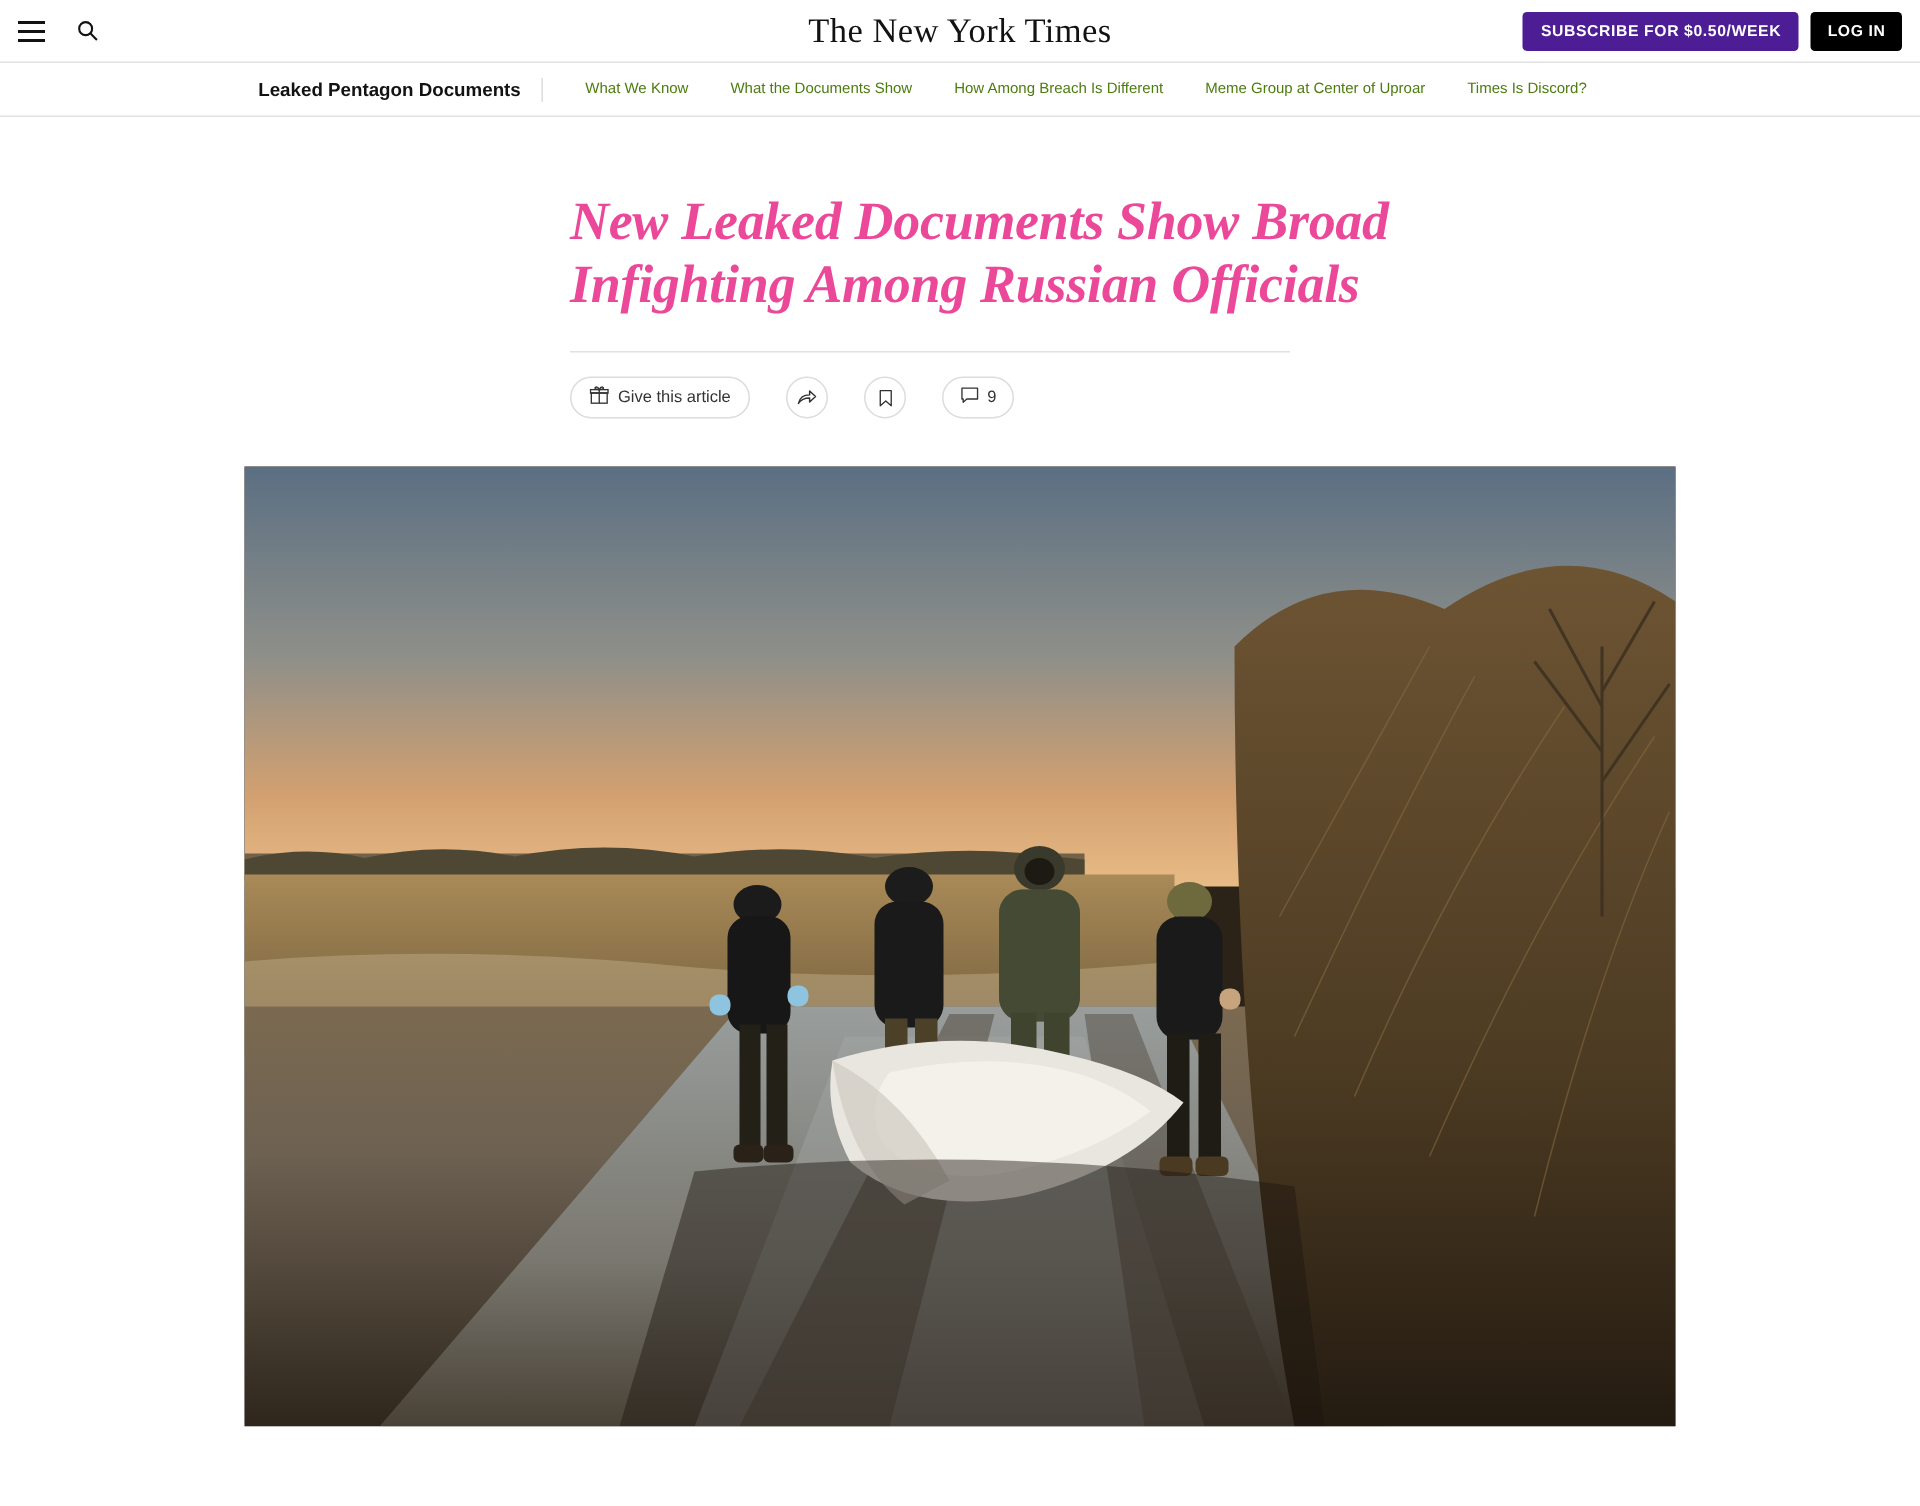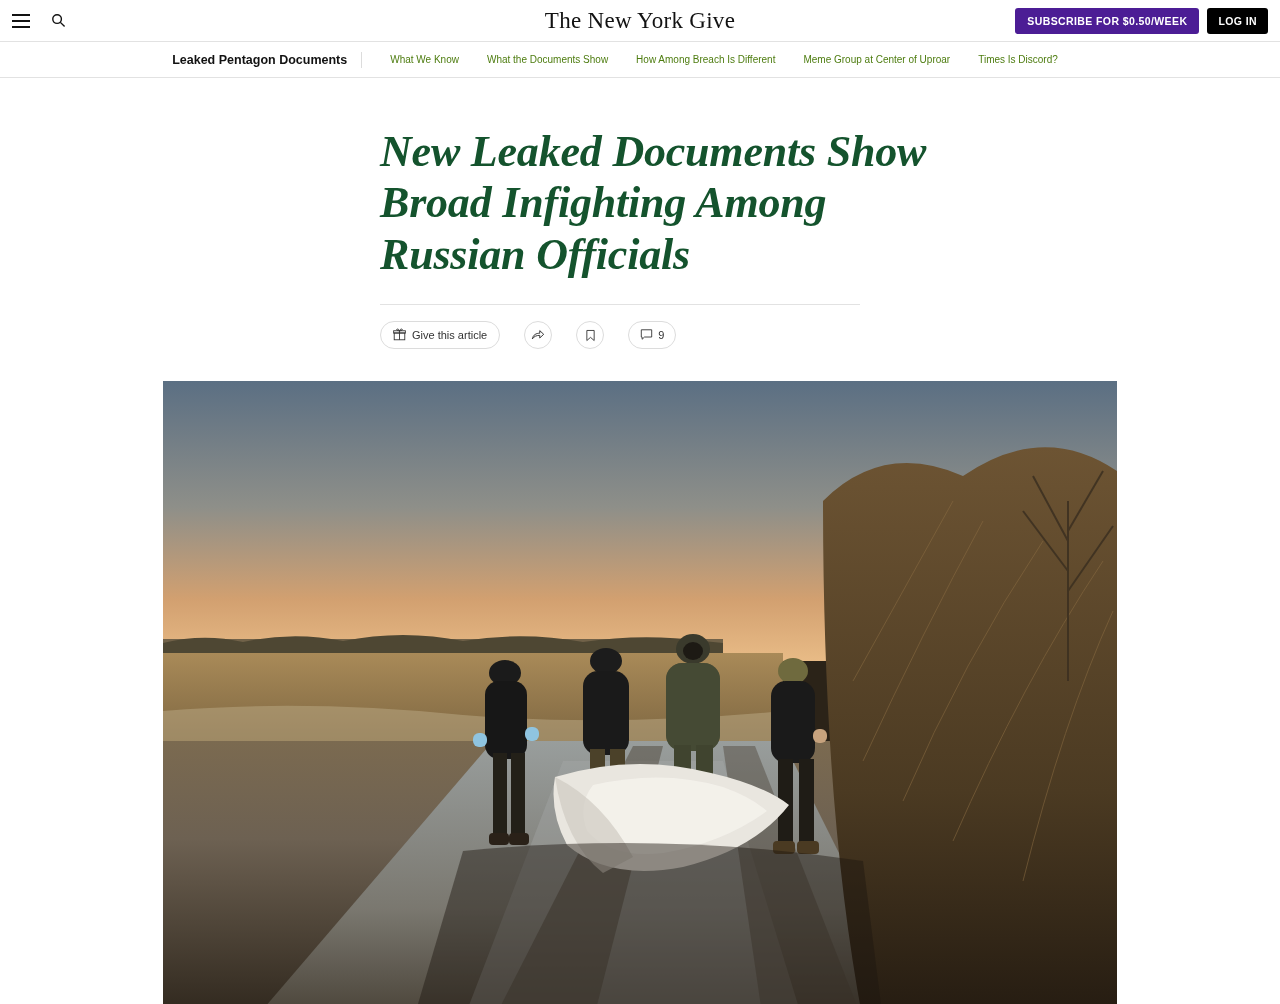--- a/index.html
+++ b/index.html
@@ -140,25 +140,25 @@
   .headline-wrap {
     width: 600px;
     margin: 0 auto;
     padding-left: 0;
     transform: translateX(40px);
   }
   h1.headline {
     font-family: "Liberation Serif", serif;
     font-weight: 700;
     font-style: italic;
-    font-size: 44px;
+    font-size: 36px;
     line-height: 1.17;
     letter-spacing: -0.2px;
     margin: 0 0 14px 0;
-    color: #14532d;
+    color: #ec4899;
   }
   .summary {
     font-family: "Liberation Serif", serif;
     font-size: 17px;
     line-height: 1.45;
     color: #363636;
     margin: 0;
     max-width: 470px;
   }
   .rule {
@@ -242,21 +242,21 @@
       <span></span>
     </button>
     <button class="search-btn" aria-label="Search">
       <svg width="15" height="15" viewBox="0 0 16 16" fill="none">
         <circle cx="6.5" cy="6.5" r="4.6" stroke="#121212" stroke-width="1.5"></circle>
         <line x1="10" y1="10" x2="14.5" y2="14.5" stroke="#121212" stroke-width="1.5"></line>
       </svg>
     </button>
   </div>
 
-  <div class="logo">The New York Give</div>
+  <div class="logo">The New York Times</div>
 
   <div class="mh-right">
     <button class="btn-subscribe">SUBSCRIBE FOR $0.50/WEEK</button>
     <button class="btn-login">LOG IN</button>
   </div>
 </header>
 
 <nav class="subnav">
   <div class="subnav-inner">
     <span class="subnav-title">Leaked Pentagon Documents</span>

